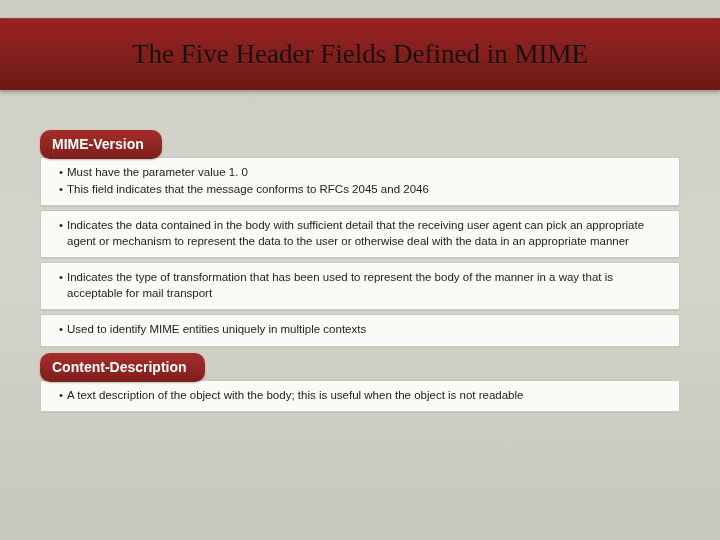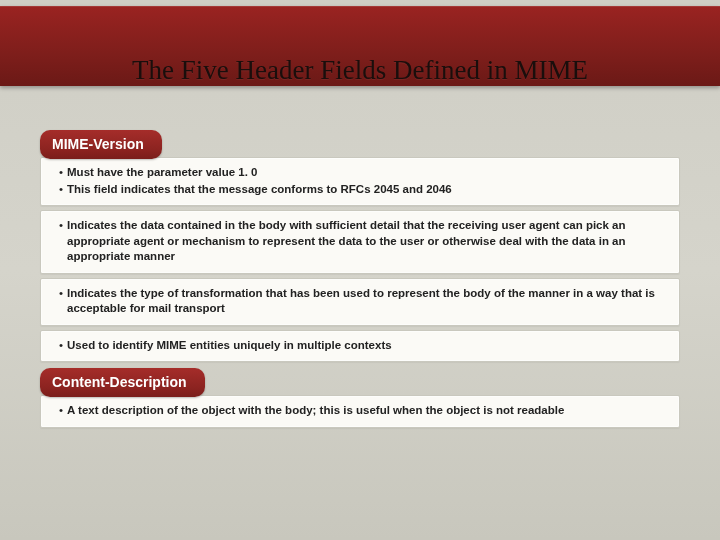--- a/index.html
+++ b/index.html
@@ -11,27 +11,27 @@
     overflow: hidden;
     position: relative;
   }
   .slide {
     width: 720px;
     height: 540px;
     position: relative;
   }
   .title-band {
     position: absolute;
-    top: 6px;
+    top: 18px;
     left: 0;
     right: 0;
-    height: 80px;
+    height: 72px;
     background: linear-gradient(180deg, #9a2321 0%, #7e1e1b 60%, #6b1916 100%);
     display: flex;
-    align-items: flex-end;
+    align-items: center;
     justify-content: center;
     box-shadow: 0 2px 4px rgba(0,0,0,0.3), inset 0 1px 0 rgba(255,255,255,0.1);
   }
   .title-text {
     font-family: "Times New Roman", Times, serif;
     font-size: 27px;
     color: #1a0e0c;
     font-weight: 400;
     text-shadow: 0 1px 0 rgba(255,255,255,0.05);
   }
@@ -74,21 +74,20 @@
   .bullet {
     display: flex;
     margin: 1px 0;
   }
   .bullet .dot {
     flex: 0 0 auto;
     margin-right: 4px;
   }
   .bullet .txt {
     flex: 1 1 auto;
-    font-weight: bold;
   }
 </style>
 </head>
 <body>
 
 <div class="slide">
 
   <div class="title-band">
     <div class="title-text">The Five Header Fields Defined in MIME</div>
   </div>

